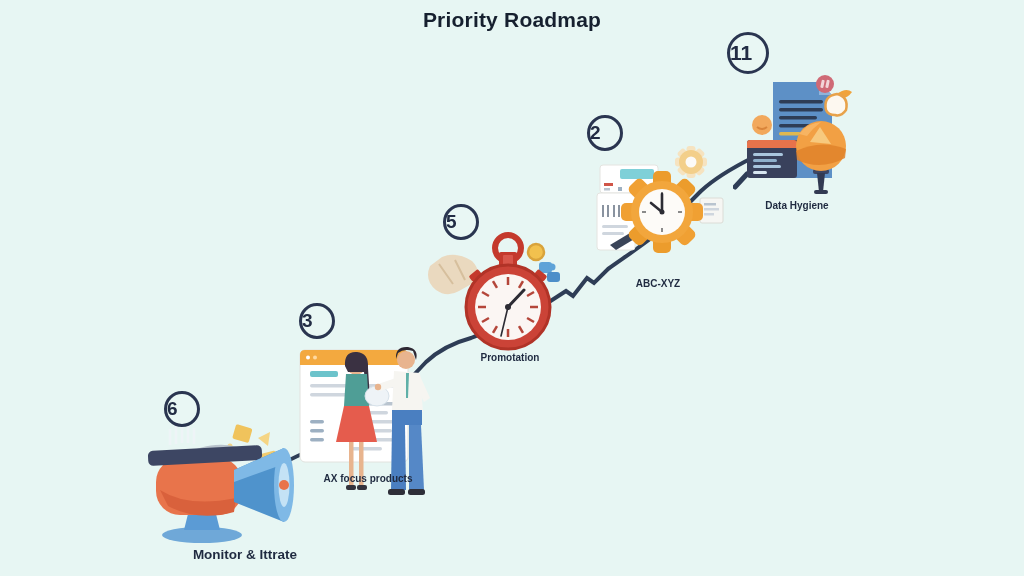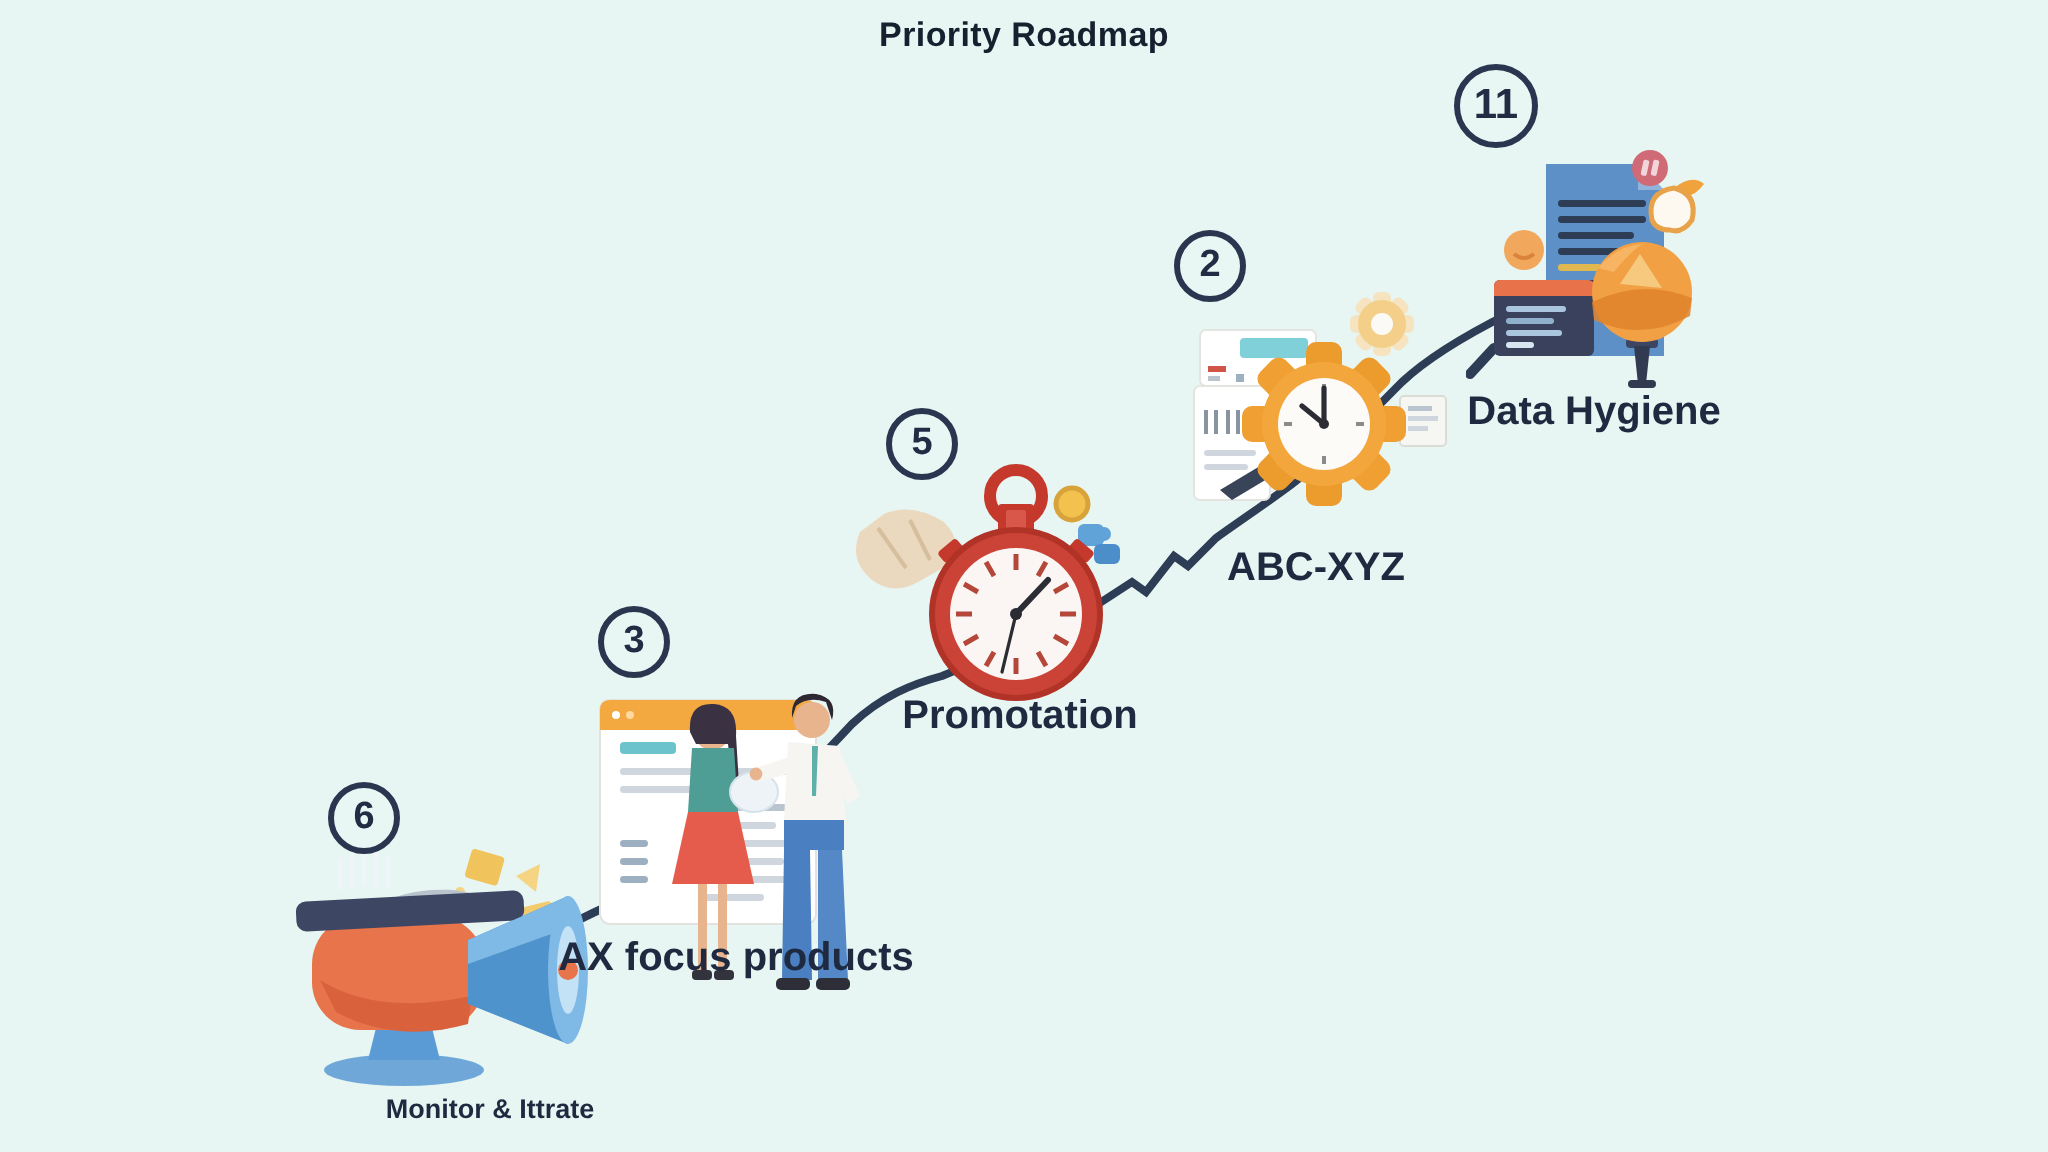--- a/index.html
+++ b/index.html
@@ -1,30 +1,30 @@
 <!DOCTYPE html>
 <html><head>
 <meta charset="utf-8">
 <style>
   html,body{margin:0;padding:0;}
   body{width:1024px;height:576px;overflow:hidden;font-family:"Liberation Sans",sans-serif;}
   .canvas{position:relative;width:1024px;height:576px;background:#e7f6f3;}
   .title{position:absolute;left:312px;top:8px;width:400px;text-align:center;
-         font-size:17px;font-weight:700;color:#16202f;letter-spacing:.2px;}
+         font-size:21px;font-weight:700;color:#16202f;letter-spacing:.2px;}
   svg{position:absolute;display:block;}
   .path-layer{left:0;top:0;z-index:1;}
   .illus{z-index:2;}
   .badge{position:absolute;z-index:4;border:3px solid #2a3550;border-radius:50%;
-         background:#e9f7f4;display:flex;align-items:center;justify-content:center;
+         background:#e9f7f4;display:flex;align-items:center;justify-content:flex-start;
          color:#222c44;font-weight:700;}
   .badge.sm{width:30px;height:30px;font-size:19px;}
   .badge.lg{width:36px;height:36px;font-size:21px;}
   .label{position:absolute;z-index:4;width:220px;text-align:center;color:#1f2a40;
          font-weight:700;line-height:18px;}
-  .l14{font-size:13.5px;} .l15{font-size:20px;}
+  .l14{font-size:13.5px;} .l15{font-size:10px;}
 </style>
 </head>
 <body>
 
 <div class="canvas">
 
   <div class="title">Priority Roadmap</div>
 
   <svg class="path-layer" width="1024" height="576" viewBox="0 0 1024 576">
     <path d="M258 478 C278 464 305 452 332 441 C365 427 398 392 426 362

